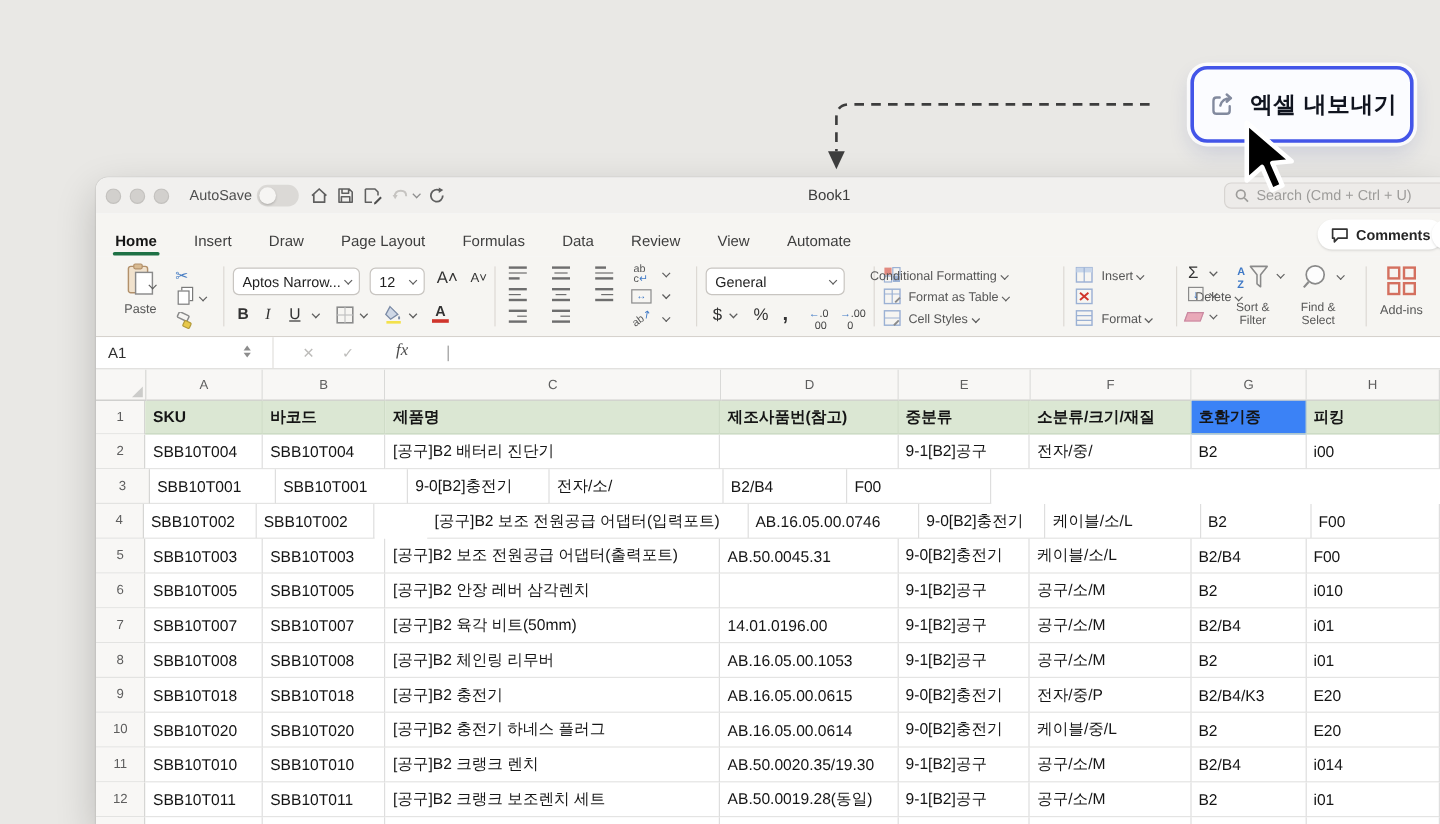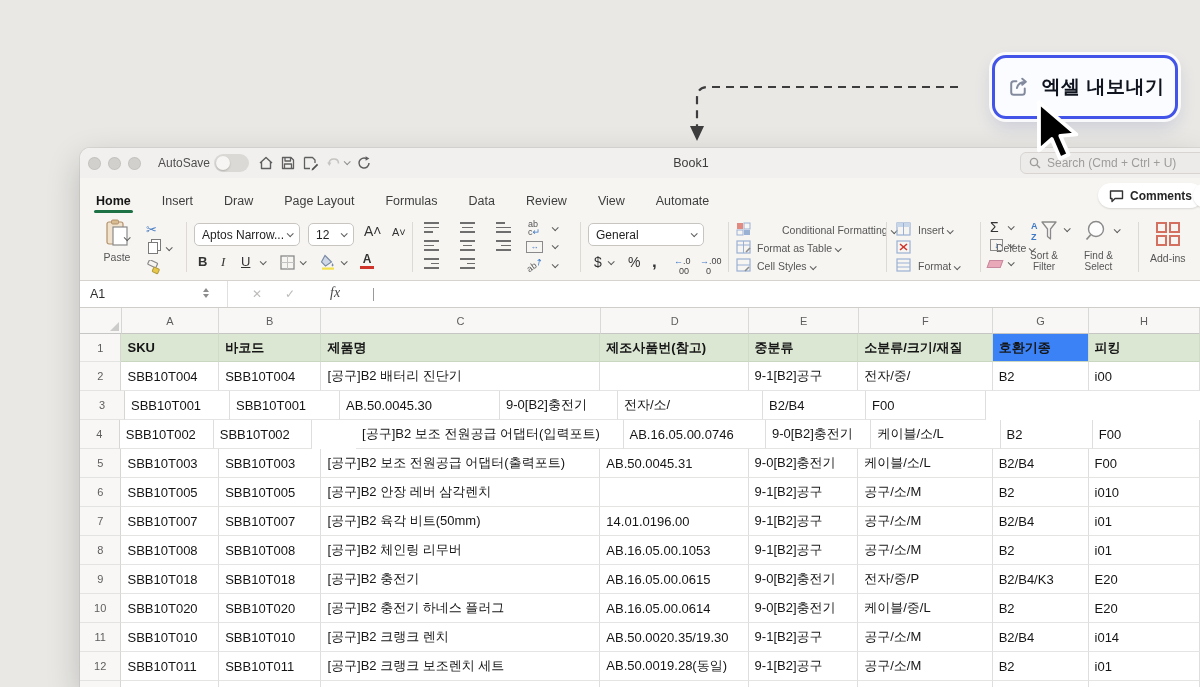--- a/index.html
+++ b/index.html
@@ -283,21 +283,21 @@
     <div class="vsep" style="left:648px"></div>
 
     <div class="abs" style="left:656px; top:8px;">
       <svg width="15" height="14" viewBox="0 0 15 14">
           <rect x="1" y="1" width="6" height="6" fill="#e28a80"></rect>
           <rect x="8" y="1" width="6" height="6" fill="none" stroke="#9bb1d4" stroke-width="1"></rect>
           <rect x="1" y="8" width="6" height="5" fill="none" stroke="#9bb1d4" stroke-width="1"></rect>
           <rect x="8" y="8" width="6" height="5" fill="#9bb1d4"></rect>
         </svg>
     </div>
-    <div class="abs rlbl" style="left:702px; top:10px;"><span>Conditional Formatting</span> <span class="chv"></span></div>
+    <div class="abs rlbl" style="left:645px; top:10px;"><span>Conditional Formatting</span> <span class="chv"></span></div>
     <div class="abs" style="left:656px; top:26px;">
       <svg width="15" height="14" viewBox="0 0 15 14">
           <rect x="1" y="1" width="13" height="12" fill="none" stroke="#9bb1d4" stroke-width="1.2"></rect>
           <line x1="1" y1="5" x2="14" y2="5" stroke="#9bb1d4"></line>
           <line x1="7.5" y1="1" x2="7.5" y2="13" stroke="#9bb1d4"></line>
           <line x1="10" y1="12" x2="14" y2="8" stroke="#8a8a8a" stroke-width="1.6"></line>
         </svg>
     </div>
     <div class="abs rlbl" style="left:677px; top:28px;"><span>Format as Table</span> <span class="chv"></span></div>
     <div class="abs" style="left:656px; top:44px;">
@@ -423,21 +423,20 @@
           <div class="cell" style="width: 160px;"></div>
           <div class="cell" style="width: 118px;">9-1[B2]공구</div>
           <div class="cell" style="width: 145px;">전자/중/</div>
           <div class="cell" style="width: 103px;">B2</div>
           <div class="cell" style="width: 120px;">i00</div>
         </div>
         <div class="grow data">
           <div class="rowhead" style="width: 45px;">3</div>
           <div class="cell" style="width: 105px;">SBB10T001</div>
           <div class="cell" style="width: 110px;">SBB10T001</div>
-          <div class="cell" style="width: 160px;">AB.50.0045.30</div>
           <div class="cell" style="width: 118px;">9-0[B2]충전기</div>
           <div class="cell" style="width: 145px;">전자/소/</div>
           <div class="cell" style="width: 103px;">B2/B4</div>
           <div class="cell" style="width: 120px;">F00</div>
         </div>
         <div class="grow data">
           <div class="rowhead" style="width: 45px;">4</div>
           <div class="cell" style="width: 105px;">SBB10T002</div>
           <div class="cell" style="width: 110px;">SBB10T002</div>
           <div class="cell" style="width: 302px; margin-left: 44px;">[공구]B2 보조 전원공급 어댑터(입력포트)</div>

